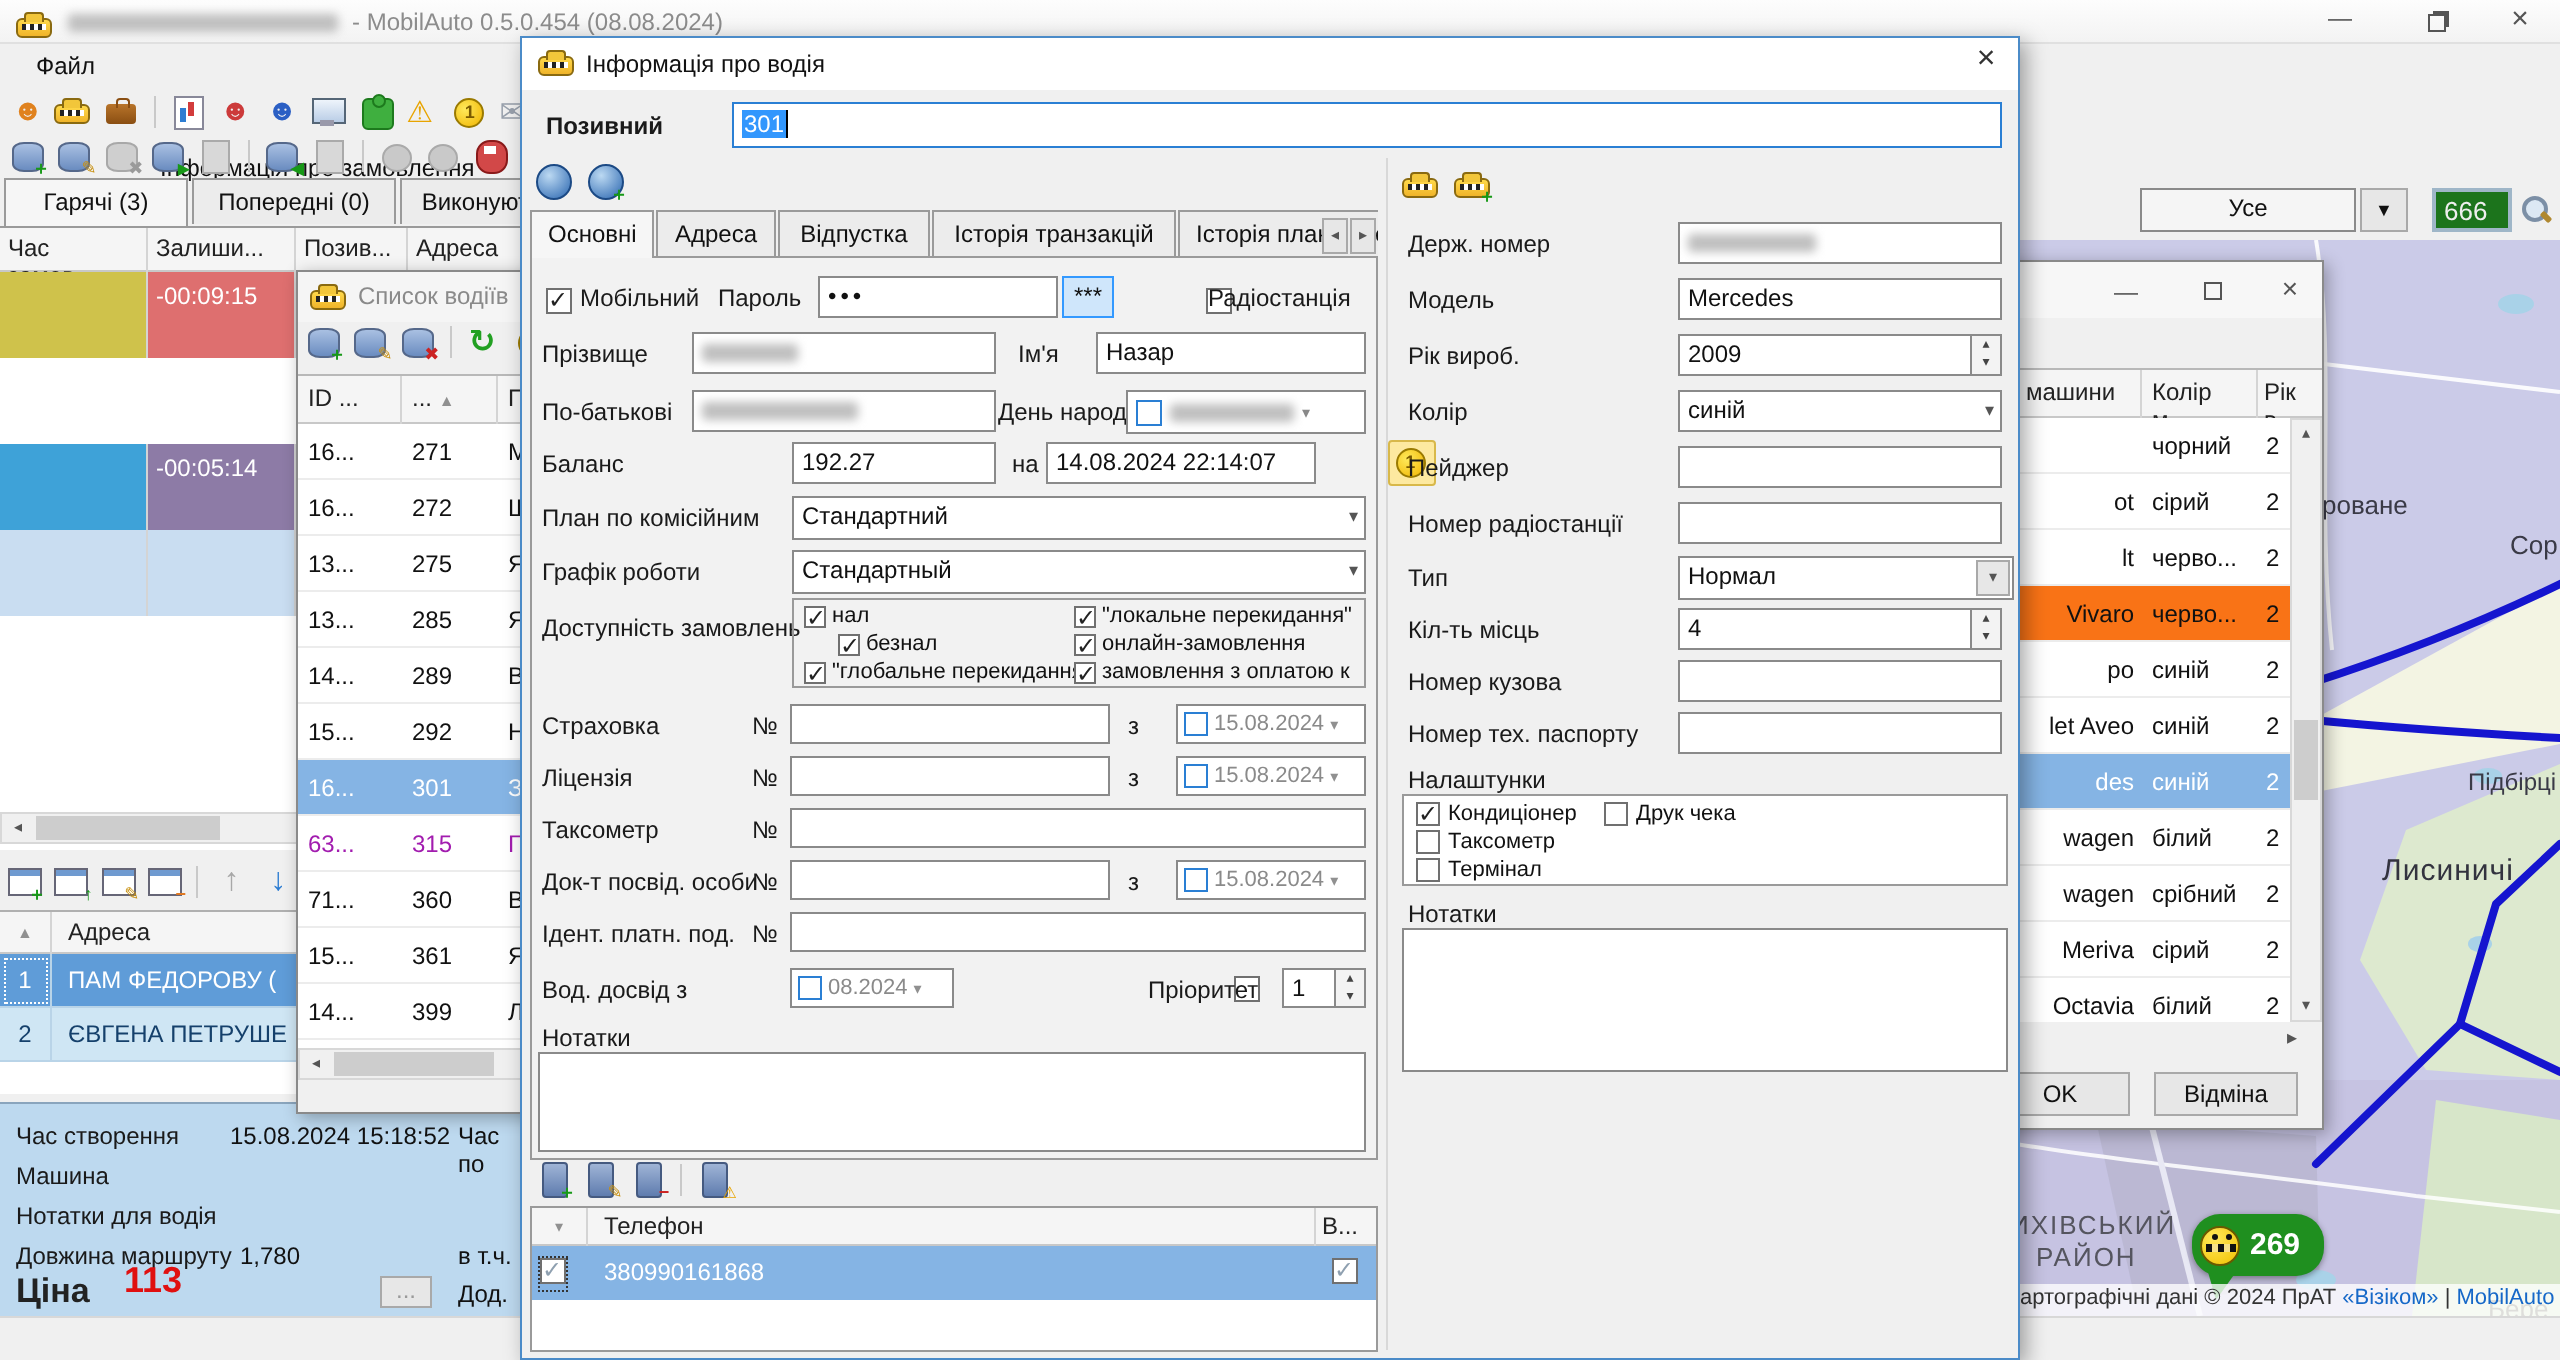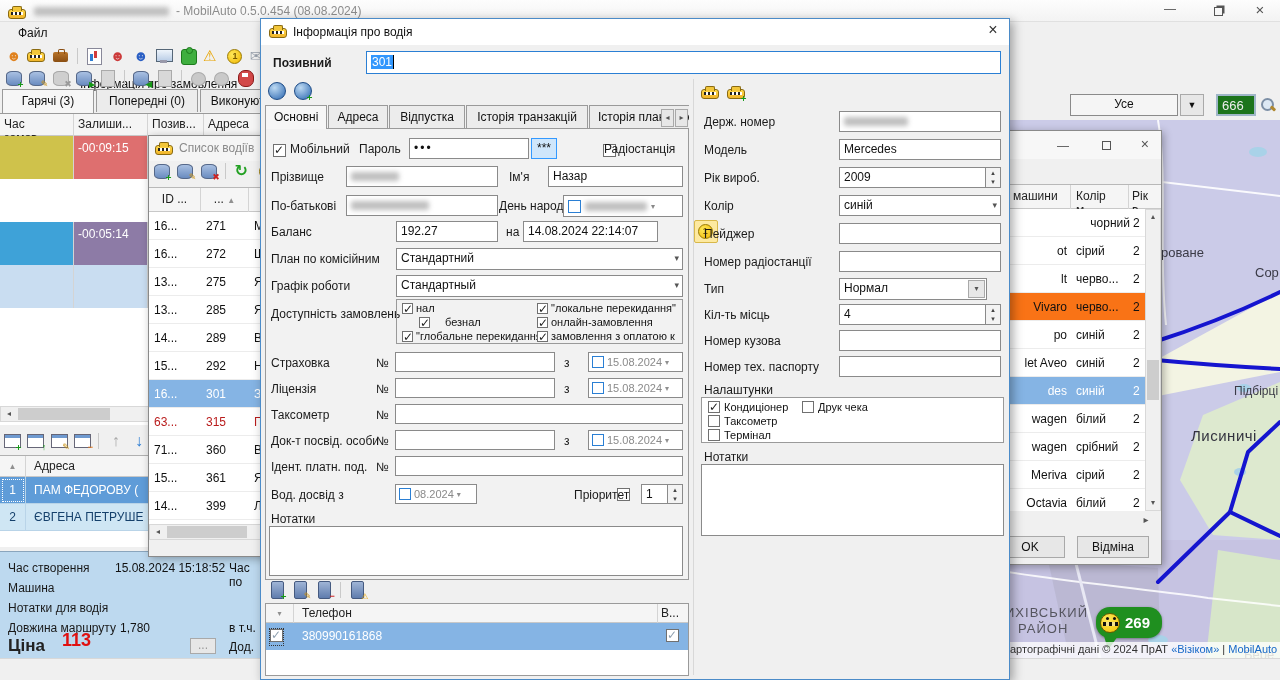--- a/index.html
+++ b/index.html
@@ -260,21 +260,21 @@
     <span class="abs" style="left:30px;top:5px;color:#8a8a8a;">Список водіїв</span>
   </div>
   <div class="abs" style="left:0;top:25px;right:0;height:26px;padding-left:3px;white-space:nowrap;background:#f0f0f0;">
     <span class="icon db"><span class="badge b-plus">＋</span></span>
     <span class="icon db"><span class="badge b-pen">✎</span></span>
     <span class="icon db"><span class="badge b-x">✖</span></span>
     <span class="sep"></span>
     <span class="icon ic-refresh"></span>
     <span class="icon ic-coin"></span>
   </div>
-  <div class="abs" style="left:0;top:51px;right:0;bottom:32px;background:#fff;border-top:1px solid #b8b8b8;text-align:center;">
+  <div class="abs" style="left:0;top:51px;right:0;bottom:32px;background:#fff;border-top:1px solid #b8b8b8;">
     <div class="abs th" style="left:0;top:0;right:0;height:24px;">
       <span class="abs cellline" style="left:0;top:0;width:52px;height:24px;padding:4px 5px;">ID ...</span>
       <span class="abs cellline" style="left:52px;top:0;width:48px;height:24px;padding:4px 5px;"><span>...</span> <span class="sortarr">▲</span></span>
       <span class="abs" style="left:100px;top:0;width:42px;height:24px;padding:4px 5px;">ПІБ</span>
     </div>
     <div class="abs" id="drivers-rows" style="left:0;top:24px;right:0;bottom:0;overflow:hidden;">
         <div style="position: absolute; left: 0px; top: 0px; width: 142px; height: 28px; border-bottom: 1px solid rgb(236, 236, 236); background: rgb(255, 255, 255); color: rgb(17, 17, 17);">
           <span style="position: absolute; left: 5px; top: 7px;">16...</span>
           <span style="position: absolute; left: 57px; top: 7px;">271</span>
           <span style="position: absolute; left: 105px; top: 7px;">Ма</span>
@@ -302,21 +302,21 @@
         <div style="position: absolute; left: 0px; top: 140px; width: 142px; height: 28px; border-bottom: 1px solid rgb(236, 236, 236); background: rgb(255, 255, 255); color: rgb(17, 17, 17);">
           <span style="position: absolute; left: 5px; top: 7px;">15...</span>
           <span style="position: absolute; left: 57px; top: 7px;">292</span>
           <span style="position: absolute; left: 105px; top: 7px;">Не</span>
         </div>
         <div class="selrow" style="position: absolute; left: 0px; top: 168px; width: 142px; height: 28px; border-bottom: 1px solid rgb(236, 236, 236); background: rgb(133, 180, 228); color: rgb(255, 255, 255);">
           <span style="position: absolute; left: 5px; top: 7px;">16...</span>
           <span style="position: absolute; left: 57px; top: 7px;">301</span>
           <span style="position: absolute; left: 105px; top: 7px;">Зін</span>
         </div>
-        <div style="position: absolute; left: 0px; top: 196px; width: 142px; height: 28px; border-bottom: 1px solid rgb(236, 236, 236); background: rgb(255, 255, 255); color: #b91c1c;">
+        <div style="position: absolute; left: 0px; top: 196px; width: 142px; height: 28px; border-bottom: 1px solid rgb(236, 236, 236); background: rgb(255, 255, 255); color: #a21caf;">
           <span style="position: absolute; left: 5px; top: 7px;">63...</span>
           <span style="position: absolute; left: 57px; top: 7px;">315</span>
           <span style="position: absolute; left: 105px; top: 7px;">Го</span>
         </div>
         <div style="position: absolute; left: 0px; top: 224px; width: 142px; height: 28px; border-bottom: 1px solid rgb(236, 236, 236); background: rgb(255, 255, 255); color: rgb(17, 17, 17);">
           <span style="position: absolute; left: 5px; top: 7px;">71...</span>
           <span style="position: absolute; left: 57px; top: 7px;">360</span>
           <span style="position: absolute; left: 105px; top: 7px;">Ва</span>
         </div>
         <div style="position: absolute; left: 0px; top: 252px; width: 142px; height: 28px; border-bottom: 1px solid rgb(236, 236, 236); background: rgb(255, 255, 255); color: rgb(17, 17, 17);">
@@ -345,21 +345,21 @@
   </div>
   <div class="abs" style="left:0;top:53px;right:0;height:327px;background:#fff;border-top:1px solid #b8b8b8;">
     <div class="abs th" style="left:0;top:0;right:0;height:24px;">
       <span class="abs cellline" style="left:0;top:0;width:82px;height:24px;padding:4px 6px 4px 24px;">машини</span>
       <span class="abs cellline" style="left:82px;top:0;width:58px;height:24px;padding:4px 5px;">Колір м...</span>
       <span class="abs" style="left:140px;top:0;width:34px;height:24px;padding:4px 3px;">Рік в.</span>
     </div>
     <div class="abs" id="cars-rows" style="left:0;top:24px;right:16px;bottom:0;overflow:hidden;">
         <div style="position: absolute; left: 0px; top: 0px; width: 158px; height: 28px; border-bottom: 1px solid rgb(236, 236, 236); background: rgb(255, 255, 255); color: rgb(17, 17, 17);">
           <span style="position: absolute; left: 0px; top: 7px; width: 78px; text-align: right; overflow: hidden; white-space: nowrap;"></span>
-          <span style="position: absolute; left: 87px; top: 7px; width: 54px; overflow: hidden; white-space: nowrap; text-align: right;">чорний</span>
+          <span style="position: absolute; left: 87px; top: 7px; width: 54px; overflow: hidden; white-space: nowrap;">чорний</span>
           <span style="position: absolute; left: 144px; top: 7px;">2</span>
         </div>
         <div style="position: absolute; left: 0px; top: 28px; width: 158px; height: 28px; border-bottom: 1px solid rgb(236, 236, 236); background: rgb(255, 255, 255); color: rgb(17, 17, 17);">
           <span style="position: absolute; left: 0px; top: 7px; width: 78px; text-align: right; overflow: hidden; white-space: nowrap;">ot</span>
           <span style="position: absolute; left: 87px; top: 7px; width: 54px; overflow: hidden; white-space: nowrap;">сірий</span>
           <span style="position: absolute; left: 144px; top: 7px;">2</span>
         </div>
         <div style="position: absolute; left: 0px; top: 56px; width: 158px; height: 28px; border-bottom: 1px solid rgb(236, 236, 236); background: rgb(255, 255, 255); color: rgb(17, 17, 17);">
           <span style="position: absolute; left: 0px; top: 7px; width: 78px; text-align: right; overflow: hidden; white-space: nowrap;">lt</span>
           <span style="position: absolute; left: 87px; top: 7px; width: 54px; overflow: hidden; white-space: nowrap;">черво...</span>
@@ -485,21 +485,21 @@
   <span class="abs lbl" style="left:10px;top:260px;">Графік роботи</span>
   <div class="abs combo" style="left:135px;top:256px;width:287px;height:22px;"><span>Стандартный</span><span class="arr">▾</span></div>
 
   
   <span class="abs lbl" style="left:10px;top:288px;">Доступність замовлень</span>
   <div class="abs" id="avail-box" style="left:135px;top:280px;width:287px;height:45px;border:1px solid #9a9a9a;font-size:11px;">
       <span style="position: absolute; left: 5px; top: 2px; white-space: nowrap; display: flex; align-items: center; gap: 3px;">
         <span class="cb on" style="width: 11px; height: 11px;"></span>
         <span>нал</span>
       </span>
-      <span style="position: absolute; left: 5px; top: 16px; white-space: nowrap; display: flex; align-items: center; gap: 15px; padding-left: 17px;">
+      <span style="position: absolute; left: 5px; top: 16px; white-space: nowrap; display: flex; align-items: center; gap: 3px; padding-left: 17px;">
         <span class="cb on" style="width: 11px; height: 11px;"></span>
         <span>безнал</span>
       </span>
       <span style="position: absolute; left: 5px; top: 30px; white-space: nowrap; display: flex; align-items: center; gap: 3px;">
         <span class="cb on" style="width: 11px; height: 11px;"></span>
         <span>"глобальне перекидання</span>
       </span>
       <span style="position: absolute; left: 140px; top: 2px; white-space: nowrap; display: flex; align-items: center; gap: 3px;">
         <span class="cb on" style="width: 11px; height: 11px;"></span>
         <span>"локальне перекидання"</span>
@@ -610,21 +610,21 @@
   <span class="abs lbl" style="left:443px;top:180px;">Колір</span>
   <div class="abs combo" style="left:578px;top:176px;width:162px;height:21px;"><span>синій</span><span class="arr">▾</span></div>
 
   <span class="abs lbl" style="left:443px;top:208px;">Пейджер</span>
   <div class="abs inp" style="left:578px;top:204px;width:162px;height:21px;"></div>
 
   <span class="abs lbl" style="left:443px;top:236px;">Номер радіостанції</span>
   <div class="abs inp" style="left:578px;top:232px;width:162px;height:21px;"></div>
 
   <span class="abs lbl" style="left:443px;top:263px;">Тип</span>
-  <div class="abs inp" style="left:578px;top:259px;width:148px;height:22px;"><span>Нормал</span><span class="abs btn sarr" style="right:1px;top:1px;width:17px;height:18px;line-height:16px;">▾</span></div>
+  <div class="abs inp" style="left:578px;top:259px;width:168px;height:22px;"><span>Нормал</span><span class="abs btn sarr" style="right:1px;top:1px;width:17px;height:18px;line-height:16px;">▾</span></div>
 
   <span class="abs lbl" style="left:443px;top:289px;">Кіл-ть місць</span>
   <div class="abs spin" style="left:578px;top:285px;width:162px;height:21px;"><span>4</span><span class="ud">▴<br>▾</span></div>
 
   <span class="abs lbl" style="left:443px;top:315px;">Номер кузова</span>
   <div class="abs inp" style="left:578px;top:311px;width:162px;height:21px;"></div>
 
   <span class="abs lbl" style="left:443px;top:341px;">Номер тех. паспорту</span>
   <div class="abs inp" style="left:578px;top:337px;width:162px;height:21px;"></div>
 

